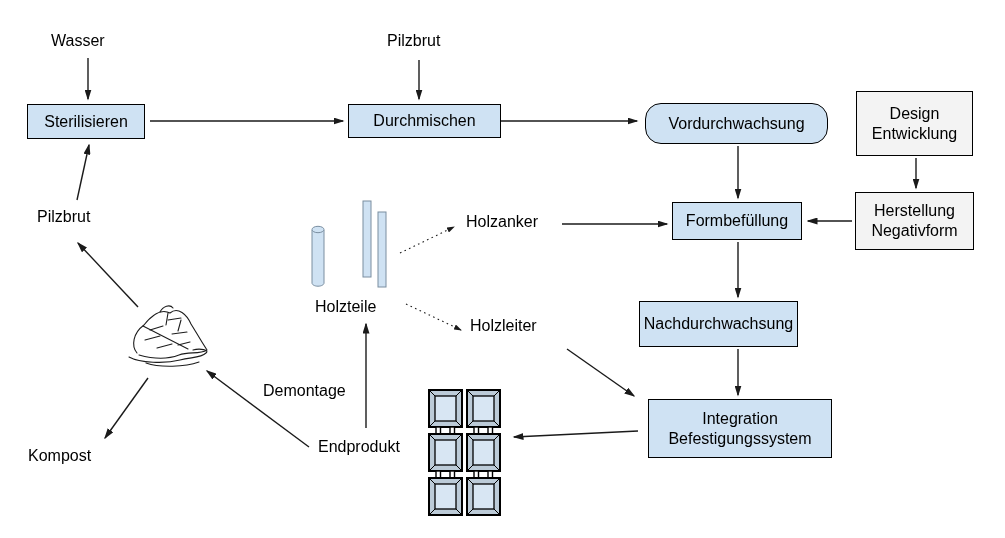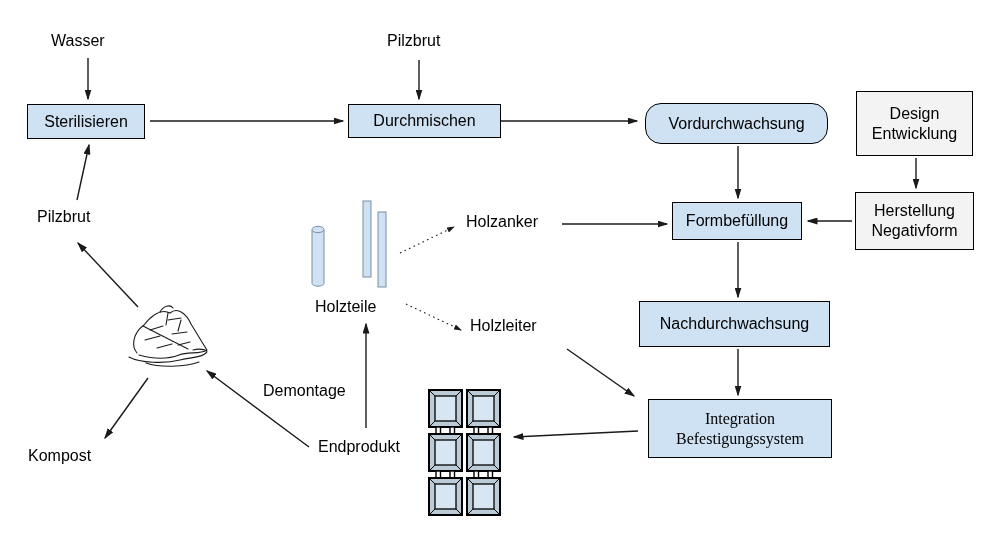--- a/index.html
+++ b/index.html
@@ -152,22 +152,22 @@
         <line class="pbevel" x1="467" y1="515" x2="473" y2="509"></line>
           <line class="pbevel" x1="500" y1="515" x2="494" y2="509"></line>
       </g>
     </g>
   </svg>
 
   <div class="node proc" style="left:27px;top:104px;width:118px;height:35px;">Sterilisieren</div>
   <div class="node proc" style="left:348px;top:104px;width:153px;height:34px;">Durchmischen</div>
   <div class="node proc" style="left:645px;top:103px;width:183px;height:41px;border-radius:16px;">Vordurchwachsung</div>
   <div class="node proc" style="left:672px;top:202px;width:130px;height:38px;">Formbefüllung</div>
-  <div class="node proc" style="left:639px;top:301px;width:191px;height:46px;">Nachdurchwachsung</div>
-  <div class="node proc" style="left:648px;top:399px;width:184px;height:59px;font-family:Liberation Serif, serif;">Integration
+  <div class="node proc" style="left:639px;top:301px;width:159px;height:46px;">Nachdurchwachsung</div>
+  <div class="node proc" style="left:648px;top:399px;width:184px;height:59px;">Integration
 Befestigungssystem</div>
 
   <div class="node support" style="left:856px;top:91px;width:117px;height:65px;">Design
 Entwicklung</div>
   <div class="node support" style="left:855px;top:192px;width:119px;height:58px;">Herstellung
 Negativform</div>
 
   <div class="lbl" style="left:51px;top:32px;">Wasser</div>
   <div class="lbl" style="left:387px;top:32px;">Pilzbrut</div>
   <div class="lbl" style="left:37px;top:208px;">Pilzbrut</div>

